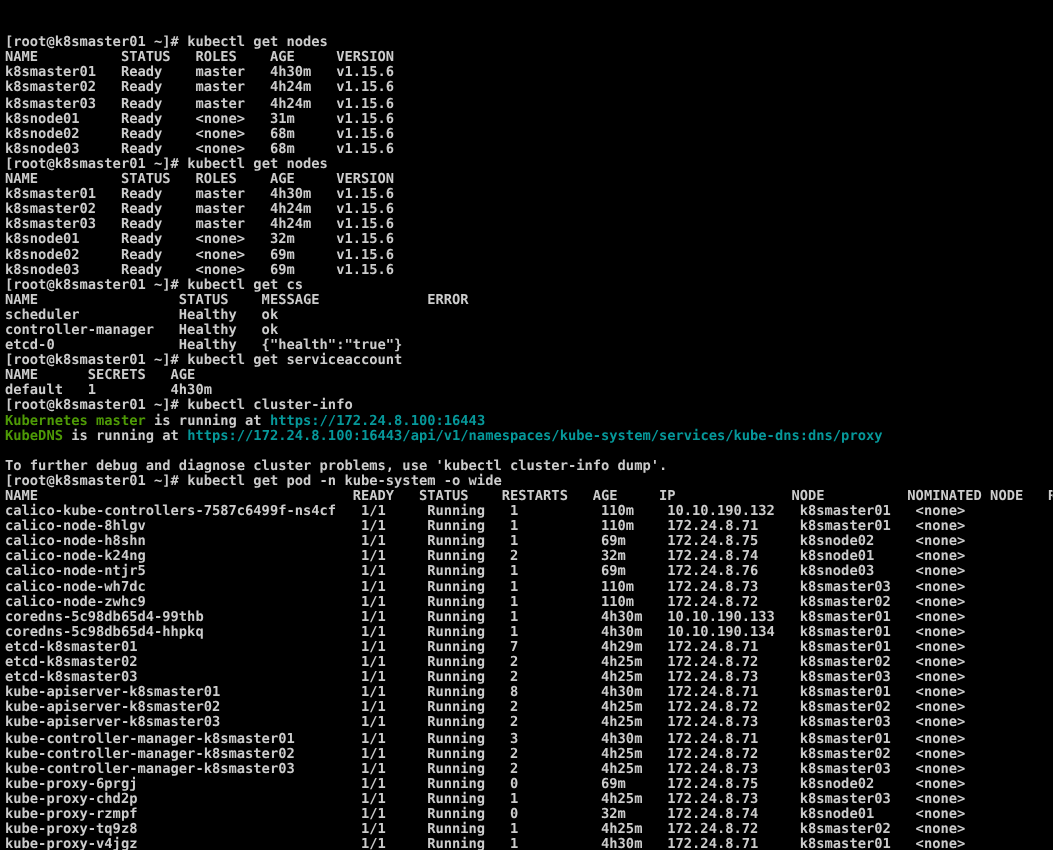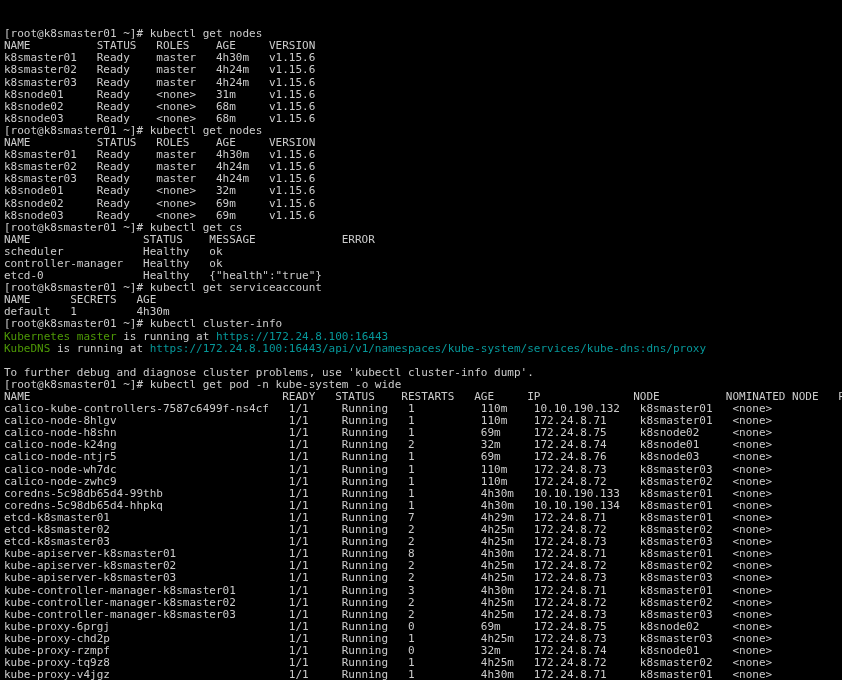--- a/index.html
+++ b/index.html
@@ -11,19 +11,19 @@
     font-size: 11px;
     line-height: 1.1;
     white-space: pre;
     width: 842px;
     height: 680px;
     overflow: hidden;
     box-sizing: border-box;
   }
   .green { color: #4e9a06; }
   .cyan { color: #06989a; }
-  .row { display: block; }
+  .row { display: block; font-weight: bold; }
 </style>
 </head>
 <body>
 
 <div id="term"><span class="row"><span>[root@k8smaster01 ~]# </span><span>kubectl get nodes</span></span><span class="row"><span>NAME          STATUS   ROLES    AGE     VERSION</span></span><span class="row"><span>k8smaster01   Ready    master   4h30m   v1.15.6</span></span><span class="row"><span>k8smaster02   Ready    master   4h24m   v1.15.6</span></span><span class="row"><span>k8smaster03   Ready    master   4h24m   v1.15.6</span></span><span class="row"><span>k8snode01     Ready    &lt;none&gt;   31m     v1.15.6</span></span><span class="row"><span>k8snode02     Ready    &lt;none&gt;   68m     v1.15.6</span></span><span class="row"><span>k8snode03     Ready    &lt;none&gt;   68m     v1.15.6</span></span><span class="row"><span>[root@k8smaster01 ~]# </span><span>kubectl get nodes</span></span><span class="row"><span>NAME          STATUS   ROLES    AGE     VERSION</span></span><span class="row"><span>k8smaster01   Ready    master   4h30m   v1.15.6</span></span><span class="row"><span>k8smaster02   Ready    master   4h24m   v1.15.6</span></span><span class="row"><span>k8smaster03   Ready    master   4h24m   v1.15.6</span></span><span class="row"><span>k8snode01     Ready    &lt;none&gt;   32m     v1.15.6</span></span><span class="row"><span>k8snode02     Ready    &lt;none&gt;   69m     v1.15.6</span></span><span class="row"><span>k8snode03     Ready    &lt;none&gt;   69m     v1.15.6</span></span><span class="row"><span>[root@k8smaster01 ~]# </span><span>kubectl get cs</span></span><span class="row"><span>NAME                 STATUS    MESSAGE             ERROR</span></span><span class="row"><span>scheduler            Healthy   ok</span></span><span class="row"><span>controller-manager   Healthy   ok</span></span><span class="row"><span>etcd-0               Healthy   {"health":"true"}</span></span><span class="row"><span>[root@k8smaster01 ~]# </span><span>kubectl get serviceaccount</span></span><span class="row"><span>NAME      SECRETS   AGE</span></span><span class="row"><span>default   1         4h30m</span></span><span class="row"><span>[root@k8smaster01 ~]# </span><span>kubectl cluster-info</span></span><span class="row"><span class="green">Kubernetes master</span><span> is running at </span><span class="cyan">https://172.24.8.100:16443</span></span><span class="row"><span class="green">KubeDNS</span><span> is running at </span><span class="cyan">https://172.24.8.100:16443/api/v1/namespaces/kube-system/services/kube-dns:dns/proxy</span></span><span class="row"> </span><span class="row"><span>To further debug and diagnose cluster problems, use 'kubectl cluster-info dump'.</span></span><span class="row"><span>[root@k8smaster01 ~]# </span><span>kubectl get pod -n kube-system -o wide</span></span><span class="row"><span>NAME                                      READY   STATUS    RESTARTS   AGE     IP              NODE          NOMINATED NODE   READINESS GATES</span></span><span class="row"><span>calico-kube-controllers-7587c6499f-ns4cf   1/1     Running   1          110m    10.10.190.132   k8smaster01   &lt;none&gt;           &lt;none&gt;</span></span><span class="row"><span>calico-node-8hlgv                          1/1     Running   1          110m    172.24.8.71     k8smaster01   &lt;none&gt;           &lt;none&gt;</span></span><span class="row"><span>calico-node-h8shn                          1/1     Running   1          69m     172.24.8.75     k8snode02     &lt;none&gt;           &lt;none&gt;</span></span><span class="row"><span>calico-node-k24ng                          1/1     Running   2          32m     172.24.8.74     k8snode01     &lt;none&gt;           &lt;none&gt;</span></span><span class="row"><span>calico-node-ntjr5                          1/1     Running   1          69m     172.24.8.76     k8snode03     &lt;none&gt;           &lt;none&gt;</span></span><span class="row"><span>calico-node-wh7dc                          1/1     Running   1          110m    172.24.8.73     k8smaster03   &lt;none&gt;           &lt;none&gt;</span></span><span class="row"><span>calico-node-zwhc9                          1/1     Running   1          110m    172.24.8.72     k8smaster02   &lt;none&gt;           &lt;none&gt;</span></span><span class="row"><span>coredns-5c98db65d4-99thb                   1/1     Running   1          4h30m   10.10.190.133   k8smaster01   &lt;none&gt;           &lt;none&gt;</span></span><span class="row"><span>coredns-5c98db65d4-hhpkq                   1/1     Running   1          4h30m   10.10.190.134   k8smaster01   &lt;none&gt;           &lt;none&gt;</span></span><span class="row"><span>etcd-k8smaster01                           1/1     Running   7          4h29m   172.24.8.71     k8smaster01   &lt;none&gt;           &lt;none&gt;</span></span><span class="row"><span>etcd-k8smaster02                           1/1     Running   2          4h25m   172.24.8.72     k8smaster02   &lt;none&gt;           &lt;none&gt;</span></span><span class="row"><span>etcd-k8smaster03                           1/1     Running   2          4h25m   172.24.8.73     k8smaster03   &lt;none&gt;           &lt;none&gt;</span></span><span class="row"><span>kube-apiserver-k8smaster01                 1/1     Running   8          4h30m   172.24.8.71     k8smaster01   &lt;none&gt;           &lt;none&gt;</span></span><span class="row"><span>kube-apiserver-k8smaster02                 1/1     Running   2          4h25m   172.24.8.72     k8smaster02   &lt;none&gt;           &lt;none&gt;</span></span><span class="row"><span>kube-apiserver-k8smaster03                 1/1     Running   2          4h25m   172.24.8.73     k8smaster03   &lt;none&gt;           &lt;none&gt;</span></span><span class="row"><span>kube-controller-manager-k8smaster01        1/1     Running   3          4h30m   172.24.8.71     k8smaster01   &lt;none&gt;           &lt;none&gt;</span></span><span class="row"><span>kube-controller-manager-k8smaster02        1/1     Running   2          4h25m   172.24.8.72     k8smaster02   &lt;none&gt;           &lt;none&gt;</span></span><span class="row"><span>kube-controller-manager-k8smaster03        1/1     Running   2          4h25m   172.24.8.73     k8smaster03   &lt;none&gt;           &lt;none&gt;</span></span><span class="row"><span>kube-proxy-6prgj                           1/1     Running   0          69m     172.24.8.75     k8snode02     &lt;none&gt;           &lt;none&gt;</span></span><span class="row"><span>kube-proxy-chd2p                           1/1     Running   1          4h25m   172.24.8.73     k8smaster03   &lt;none&gt;           &lt;none&gt;</span></span><span class="row"><span>kube-proxy-rzmpf                           1/1     Running   0          32m     172.24.8.74     k8snode01     &lt;none&gt;           &lt;none&gt;</span></span><span class="row"><span>kube-proxy-tq9z8                           1/1     Running   1          4h25m   172.24.8.72     k8smaster02   &lt;none&gt;           &lt;none&gt;</span></span><span class="row"><span>kube-proxy-v4jgz                           1/1     Running   1          4h30m   172.24.8.71     k8smaster01   &lt;none&gt;           &lt;none&gt;</span></span></div>
 
 
 </body></html>

